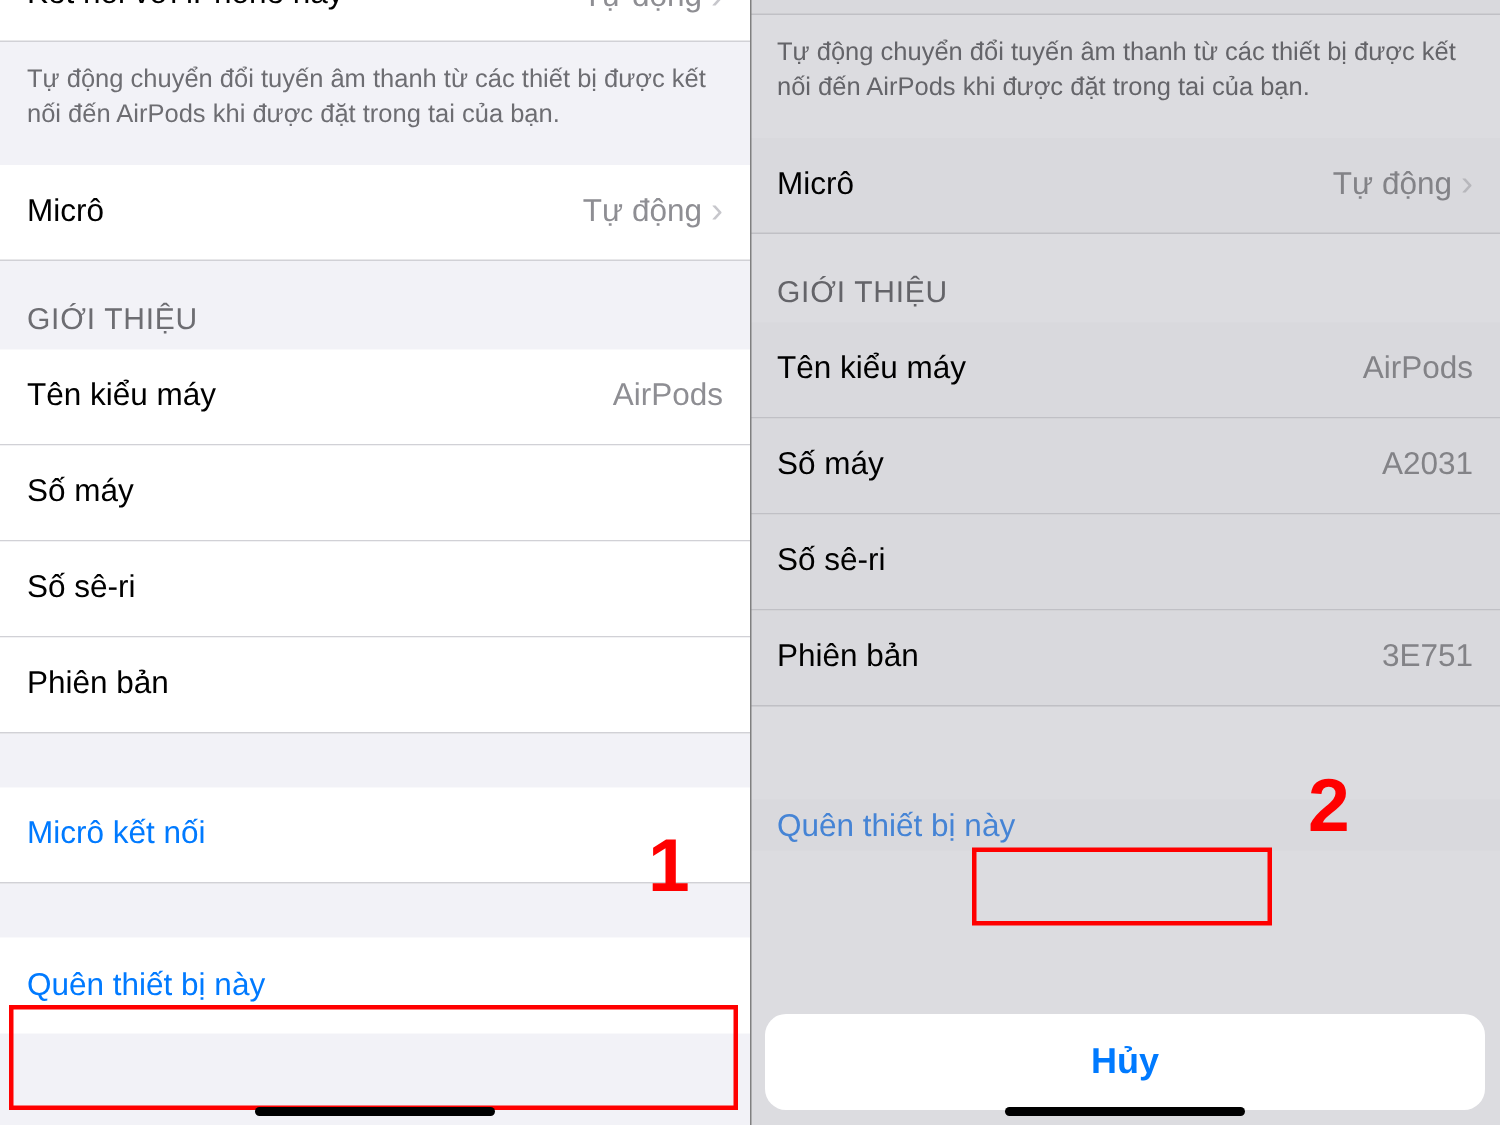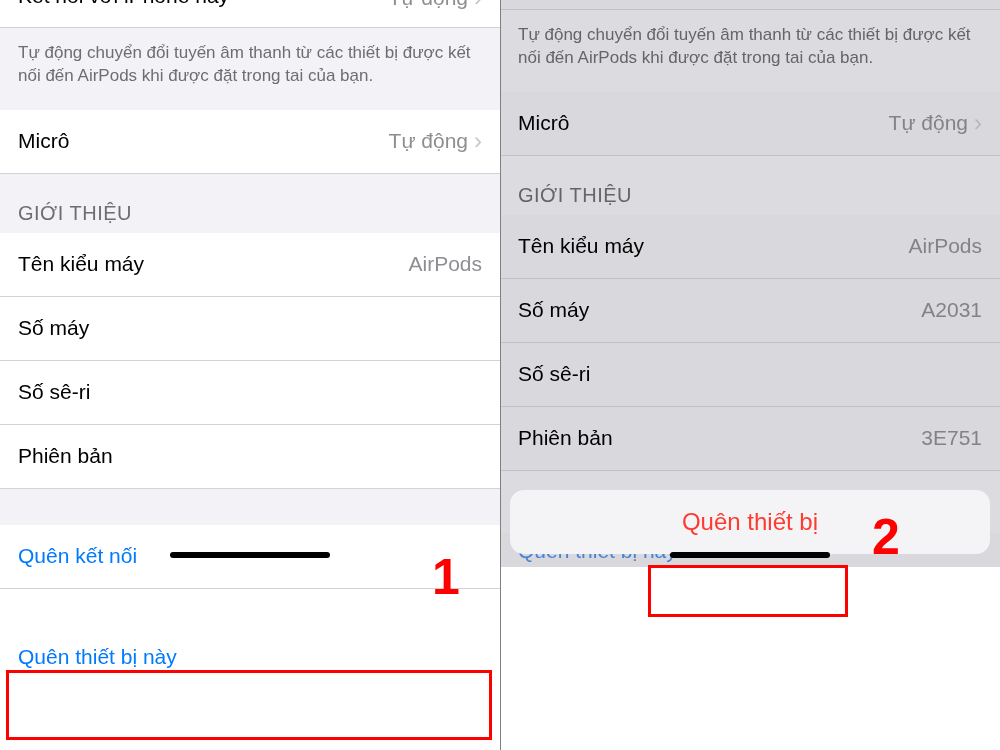--- a/index.html
+++ b/index.html
@@ -9,21 +9,21 @@
     background: #fff;
     font-family: -apple-system, "Helvetica Neue", Arial, sans-serif;
     overflow: hidden;
   }
   .container {
     display: flex;
     width: 1000px;
     height: 750px;
   }
   .pane {
-    height: 564px;
+    height: 750px;
     position: relative;
   }
   .pane-left {
     width: 500px;
     background: #f2f2f7;
   }
   .pane-right {
     width: 500px;
     background: #dcdce0;
     position: relative;
@@ -179,21 +179,21 @@
       <span class="value"></span>
     </div>
     <div class="row">
       <span class="label">Phiên bản</span>
       <span class="value"></span>
     </div>
 
     <div class="group-spacer"></div>
 
     <div class="row link">
-      <span class="label">Quên kết nối</span>
+      <span class="label">Micrô kết nối</span>
     </div>
 
     <div class="group-spacer"></div>
 
     <div class="row link no-border">
       <span class="label">Quên thiết bị này</span>
     </div>
 
     <div class="annot" style="left:432px; top:548px;">1</div>
     <div class="redbox" style="left:6px; top:670px; width:486px; height:70px;"></div>
@@ -232,24 +232,22 @@
       </div>
 
       <div style="height:62px;"></div>
 
       <div class="partial-row">
         <span>Quên thiết bị này</span>
       </div>
     </div>
 
     <div class="sheet-backdrop">
-      <div class="sheet-group">
-        <div class="sheet-btn destructive">
-          <span>Quên thiết bị</span>
-        </div>
+      <div class="sheet-cancel">
+        <span>Hủy</span>
       </div>
     </div>
 
     <div class="annot" style="left:372px; top:508px;">2</div>
     <div class="redbox" style="left:148px; top:565px; width:200px; height:52px;"></div>
     <div class="home-indicator"></div>
   </div>
 
   <div class="sep"></div>
 </div>

